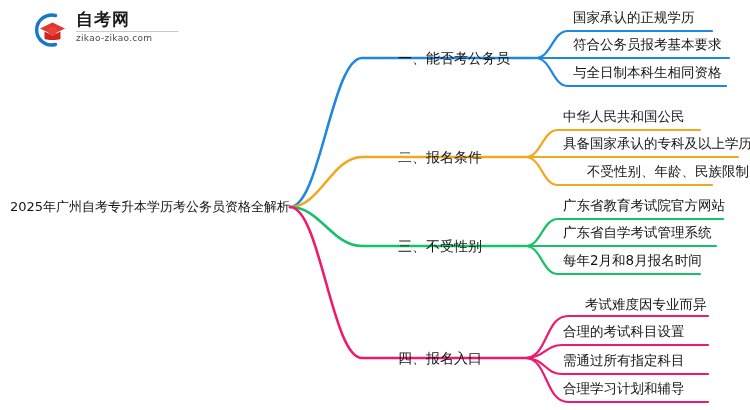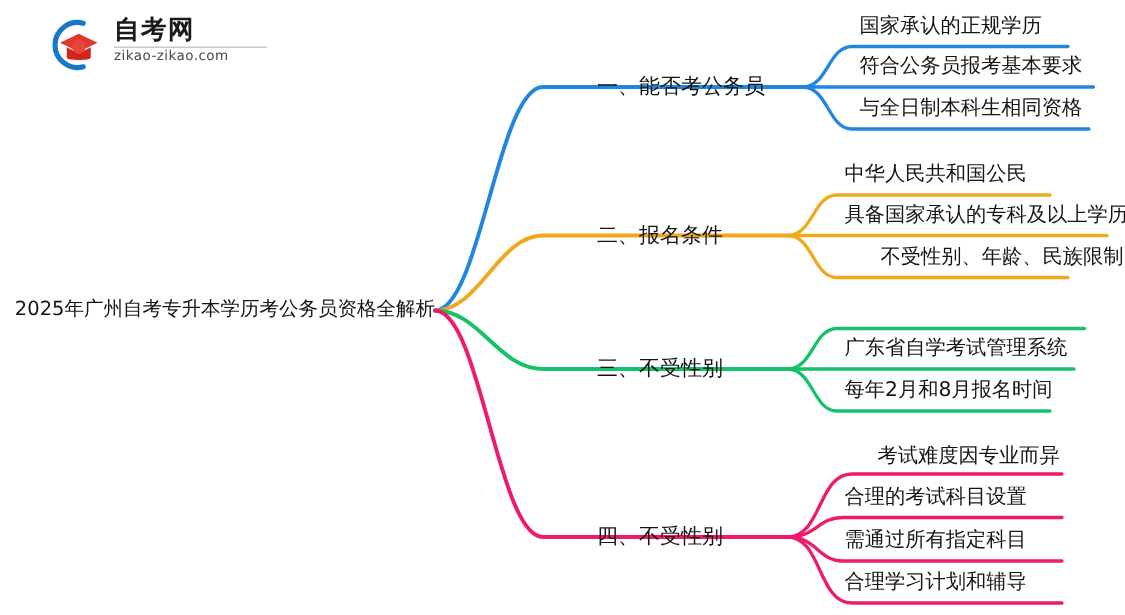--- a/index.html
+++ b/index.html
@@ -180,22 +180,23 @@
   <div class="leaf-label" style="left:573px; top:9px;">国家承认的正规学历</div>
   <div class="leaf-label" style="left:573px; top:36px;">符合公务员报考基本要求</div>
   <div class="leaf-label" style="left:573px; top:64px;">与全日制本科生相同资格</div>
 
   <div class="branch-label" style="left:398px; top:135px;">二、报名条件</div>
   <div class="leaf-label" style="left:563px; top:108px;">中华人民共和国公民</div>
   <div class="leaf-label" style="left:563px; top:135px;">具备国家承认的专科及以上学历</div>
   <div class="leaf-label" style="left:563px; top:163px;margin-left:24px;">不受性别、年龄、民族限制</div>
 
   <div class="branch-label" style="left:398px; top:224px;">三、不受性别</div>
+  <div class="leaf-label" style="left:563px; top:197px;">广东省教育考试院官方网站</div>
   <div class="leaf-label" style="left:563px; top:224px;">广东省自学考试管理系统</div>
   <div class="leaf-label" style="left:563px; top:252px;">每年2月和8月报名时间</div>
 
-  <div class="branch-label" style="left:398px; top:336px;">四、不受性别</div>
+  <div class="branch-label" style="left:398px; top:336px;">四、报名入口</div>
   <div class="leaf-label" style="left:563px; top:296px;margin-left:22px;">考试难度因专业而异</div>
   <div class="leaf-label" style="left:563px; top:323px;">合理的考试科目设置</div>
   <div class="leaf-label" style="left:563px; top:352px;">需通过所有指定科目</div>
   <div class="leaf-label" style="left:563px; top:380px;">合理学习计划和辅导</div>
 
 </div>
 
 </body></html>

